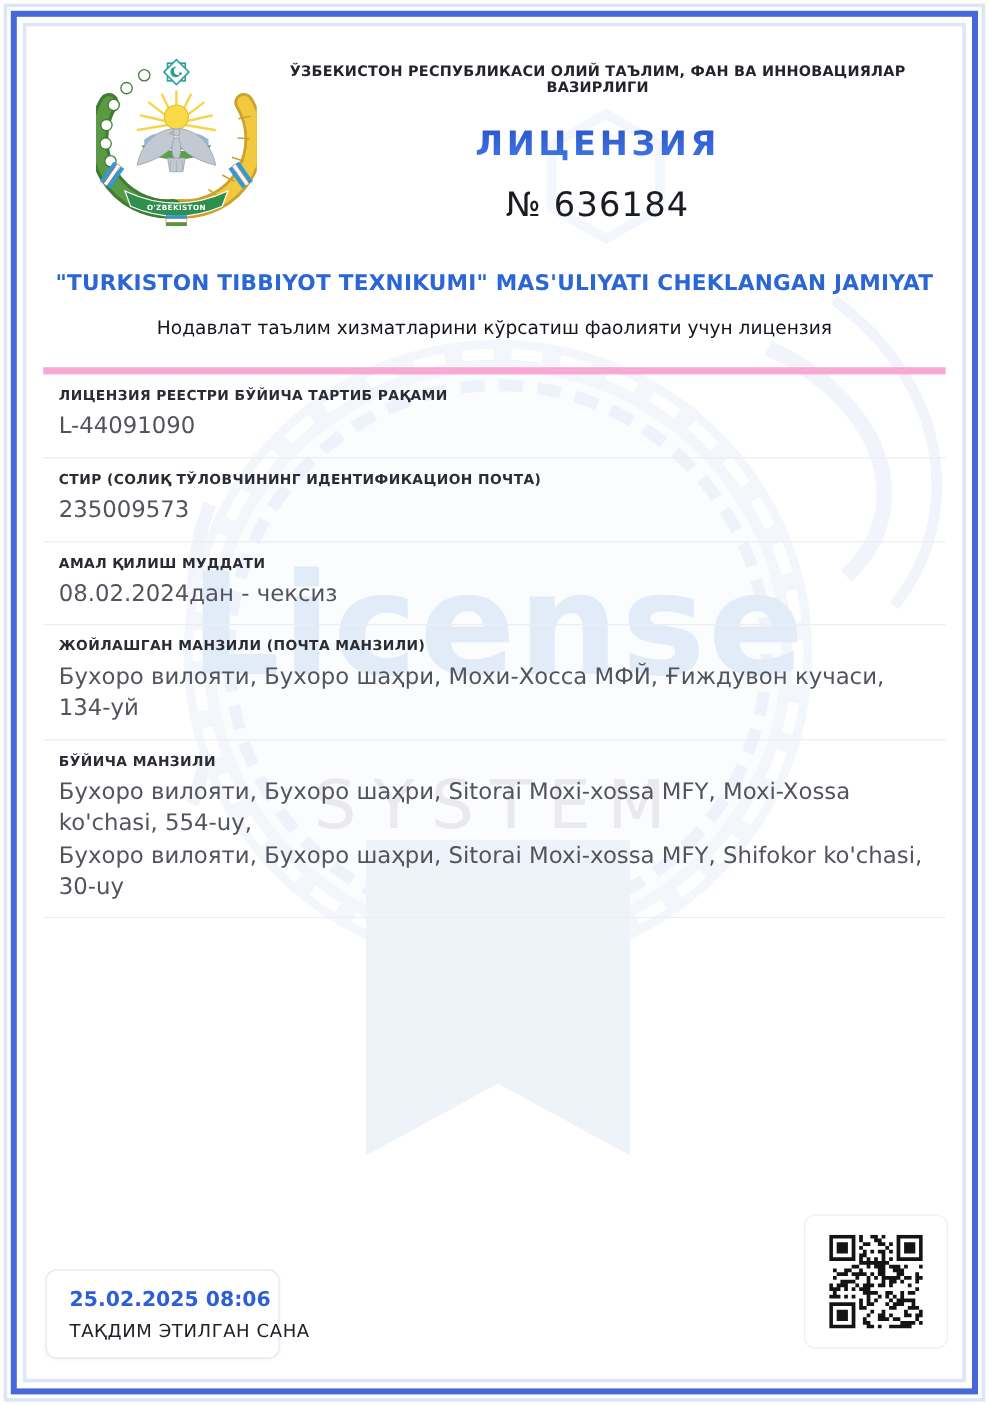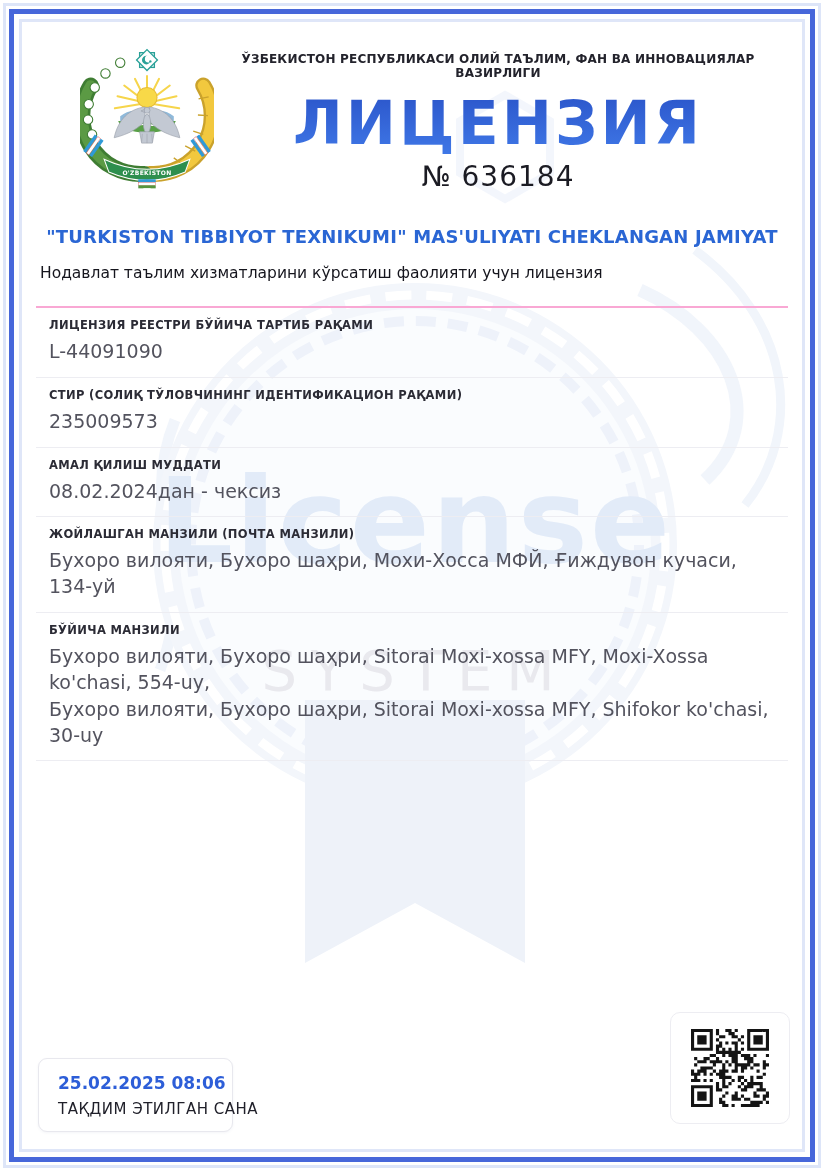--- a/index.html
+++ b/index.html
@@ -15,33 +15,33 @@
 
   .watermark{position:absolute;inset:0;z-index:0;pointer-events:none;}
 
   .content{position:absolute;inset:0;z-index:1;}
 
   .header-row{position:absolute;left:80px;top:44px;right:42px;display:flex;align-items:flex-start;}
   .emblem{width:134px;height:150px;flex:0 0 auto;}
   .header-col{flex:1;text-align:center;padding-top:8px;}
   .ministry{font-size:12px;font-weight:bold;color:#23232c;letter-spacing:0.2px;}
   .doc-title{
-    margin-top:8px;font-size:60px;font-weight:800;letter-spacing:3px;
+    margin-top:23px;font-size:28px;font-weight:800;letter-spacing:3px;
     background:linear-gradient(180deg,#2a53c8 0%,#4079e8 100%);
     -webkit-background-clip:text;background-clip:text;color:transparent;
     display:inline-block;
   }
-  .doc-number{margin-top:2px;font-size:28px;font-weight:400;color:#1b1b23;letter-spacing:1px;}
+  .doc-number{margin-top:18px;font-size:28px;font-weight:400;color:#1b1b23;letter-spacing:1px;}
 
   .org-name{position:absolute;top:226px;left:30px;right:30px;text-align:center;
     font-size:18px;font-weight:800;color:#2a66d4;letter-spacing:0.2px;white-space:nowrap;}
-  .subtitle{position:absolute;top:264px;left:40px;right:40px;text-align:left;
+  .subtitle{position:absolute;top:264px;left:40px;right:40px;text-align:center;
     font-size:15.5px;color:#15151d;}
 
-  .fields{position:absolute;top:306px;left:36px;right:36px;border-top:2px solid #f9a8d4;}
+  .fields{position:absolute;top:306px;left:36px;right:36px;border-top:6px solid #f9a8d4;}
   .field-row{padding:10px 13px 12px 13px;border-bottom:1px solid #ededf2;}
   .field-label{font-size:11.5px;font-weight:bold;color:#2b2b35;letter-spacing:0.35px;}
   .field-value{margin-top:7px;font-size:19px;color:#53535e;line-height:1.36;}
   .field-value + .field-value{margin-top:1px;}
 
   .date-box{position:absolute;left:38px;top:1058px;width:160px;background:#fff;
     border:1px solid #e8e8ee;border-radius:9px;padding:14px 14px 13px 19px;
     box-shadow:0 1px 3px rgba(40,60,120,0.05);}
   .date-value{font-size:17px;font-weight:800;color:#2d5ed8;white-space:nowrap;}
   .date-label{margin-top:7px;font-size:15px;color:#20202a;letter-spacing:0.5px;white-space:nowrap;}
@@ -192,21 +192,21 @@
 
   <div class="org-name">"TURKISTON TIBBIYOT TEXNIKUMI" MAS'ULIYATI CHEKLANGAN JAMIYAT</div>
   <div class="subtitle">Нодавлат таълим хизматларини кўрсатиш фаолияти учун лицензия</div>
 
   <div class="fields">
       <div class="field-row">
         <div class="field-label">ЛИЦЕНЗИЯ РЕЕСТРИ БЎЙИЧА ТАРТИБ РАҚАМИ</div>
         <div class="field-value">L-44091090</div>
       </div>
       <div class="field-row">
-        <div class="field-label">СТИР (СОЛИҚ ТЎЛОВЧИНИНГ ИДЕНТИФИКАЦИОН РАҚАМИ)</div>
+        <div class="field-label">СТИР (СОЛИҚ ТЎЛОВЧИНИНГ ИДЕНТИФИКАЦИОН ПОЧТА)</div>
         <div class="field-value">235009573</div>
       </div>
       <div class="field-row">
         <div class="field-label">АМАЛ ҚИЛИШ МУДДАТИ</div>
         <div class="field-value">08.02.2024дан - чексиз</div>
       </div>
       <div class="field-row">
         <div class="field-label">ЖОЙЛАШГАН МАНЗИЛИ (ПОЧТА МАНЗИЛИ)</div>
         <div class="field-value">Бухоро вилояти, Бухоро шаҳри, Мохи-Хосса МФЙ, Ғиждувон кучаси, 134-уй</div>
       </div>

